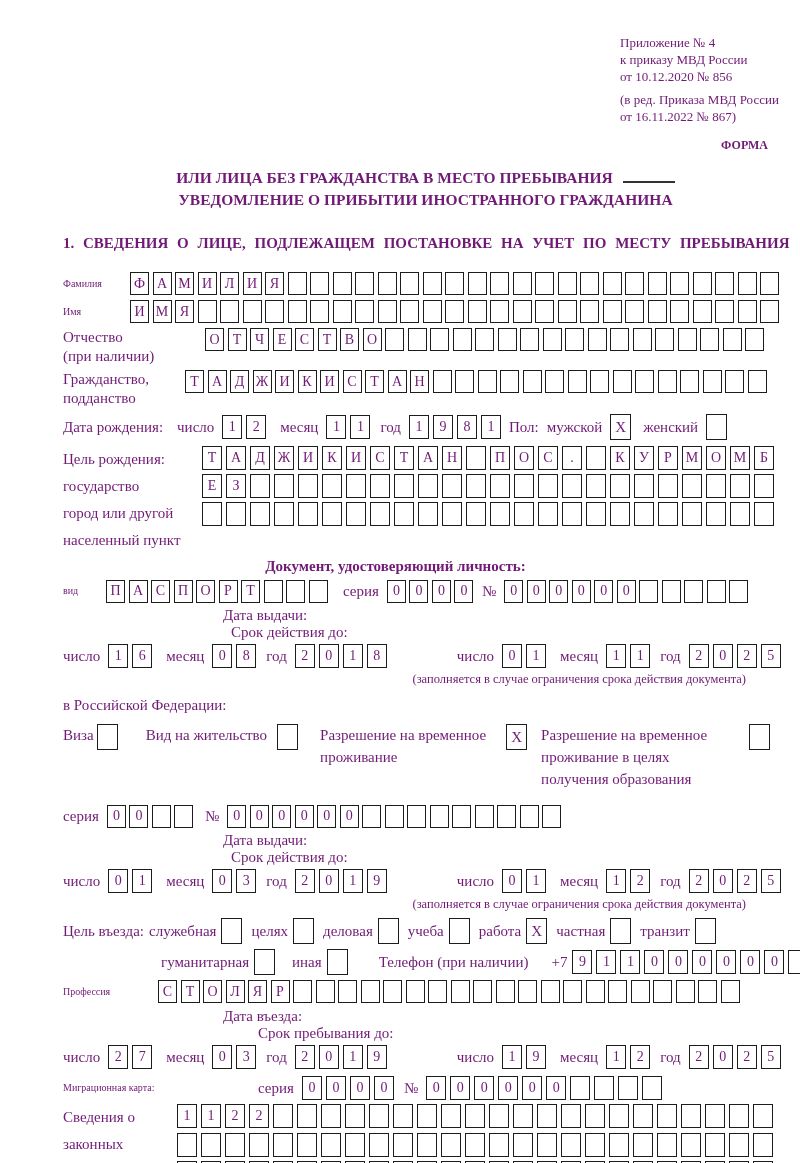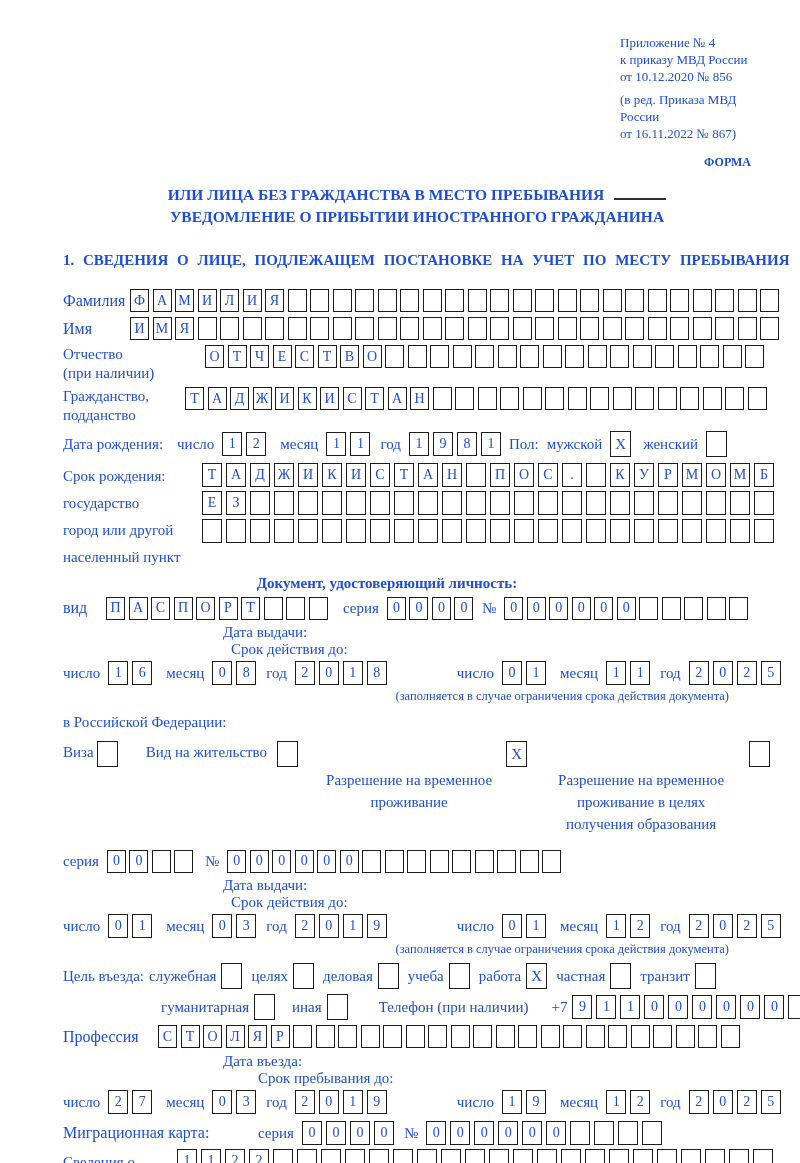--- a/index.html
+++ b/index.html
@@ -1,35 +1,35 @@
 <!DOCTYPE html>
 <html><head>
 <meta charset="utf-8">
 <style>
   html,body{margin:0;padding:0;background:#fff;}
   .page{
     position:relative;
     width:800px;height:1163px;
     box-sizing:border-box;
-    padding:34px 29px 0 63px;
+    padding:34px 12px 0 63px;
     background:#fff;
-    color:#1d4ed8;
+    color:#701a75;
     font-family:"Liberation Serif","DejaVu Serif",serif;
     font-size:15px;
     overflow:hidden;
   }
   .annex{margin-left:557px;font-size:13px;line-height:17px;}
   .annex .gaptop{margin-top:6px;}
   .forma{margin-top:13px;text-align:right;padding-right:20px;font-weight:bold;font-size:12px;}
   .title{margin-top:14px;text-align:center;font-weight:bold;font-size:15.5px;line-height:22px;}
   .title-underline{display:inline-block;width:52px;border-bottom:2px solid #333;margin-left:10px;}
   .section-heading{margin-top:24px;font-weight:bold;font-size:15px;word-spacing:5px;white-space:nowrap;}
 
   .row{display:flex;align-items:flex-start;margin-bottom:4px;}
-  .lbl{flex:none;font-size:16px;line-height:24px;}
+  .lbl{flex:none;font-size:10px;line-height:24px;}
   .mlbl{flex:none;font-size:15px;line-height:19px;}
   .cells{display:flex;flex:none;}
   .cell{
     box-sizing:border-box;flex:none;
     display:inline-flex;align-items:center;justify-content:center;
     width:19px;height:23px;border:1.6px solid #1c1c1c;margin-right:3.5px;
     font-size:14px;background:#fff;
   }
   .wide .cell{width:20px;height:24px;margin-right:4px;}
   .cb{
@@ -48,21 +48,21 @@
   .dhead .h2a{margin-left:168px;}
   .dhead .h2c{margin-left:120px;}
   .daterow{align-items:center;}
   .dl{flex:none;margin-right:8px;line-height:24px;}
   .dgap{width:66px;flex:none;}
   .note{font-size:12.5px;text-align:right;padding-right:42px;margin:1px 0 6px 0;}
   .intro{font-size:15px;line-height:25px;}
   .opts{display:flex;align-items:flex-start;margin:6px 0 14px 0;}
   .opt{display:flex;align-items:flex-start;}
   .optlbl{font-size:15px;line-height:22px;}
-  .optlbl.center{text-align:center;margin-top:28px;}
+  .optlbl.center{}
   .purp{display:flex;align-items:center;margin-bottom:5px;flex-wrap:nowrap;}
   .purp .plbl{margin-right:5px;white-space:nowrap;}
   .purp .cb{margin-right:9px;}
   .repwrap{display:flex;align-items:flex-start;margin-top:4px;}
   .repcells .cells{margin-bottom:4.5px;}
 </style>
 </head>
 <body>
 
 <div class="page">
@@ -244,21 +244,21 @@
       </span>
     <span class="dl" style="margin-left:4px;">Пол:</span>
     <span class="dl">мужской</span>
     <span class="cb">X</span>
     <span class="dl ml12">женский</span>
     <span class="cb"></span>
   </div>
 
   <div class="row" style="margin-top:6px;">
     <span class="mlbl w139" style="line-height:27px;">
-      <span>Срок рождения:</span><br>
+      <span>Цель рождения:</span><br>
       <span>государство</span><br>
       <span>город или другой</span><br>
       <span>населенный пункт</span>
     </span>
     <span>
       <span class="cells wide" style="margin-bottom:4px;">
           <span class="cell">Т</span>
           <span class="cell">А</span>
           <span class="cell">Д</span>
           <span class="cell">Ж</span>

